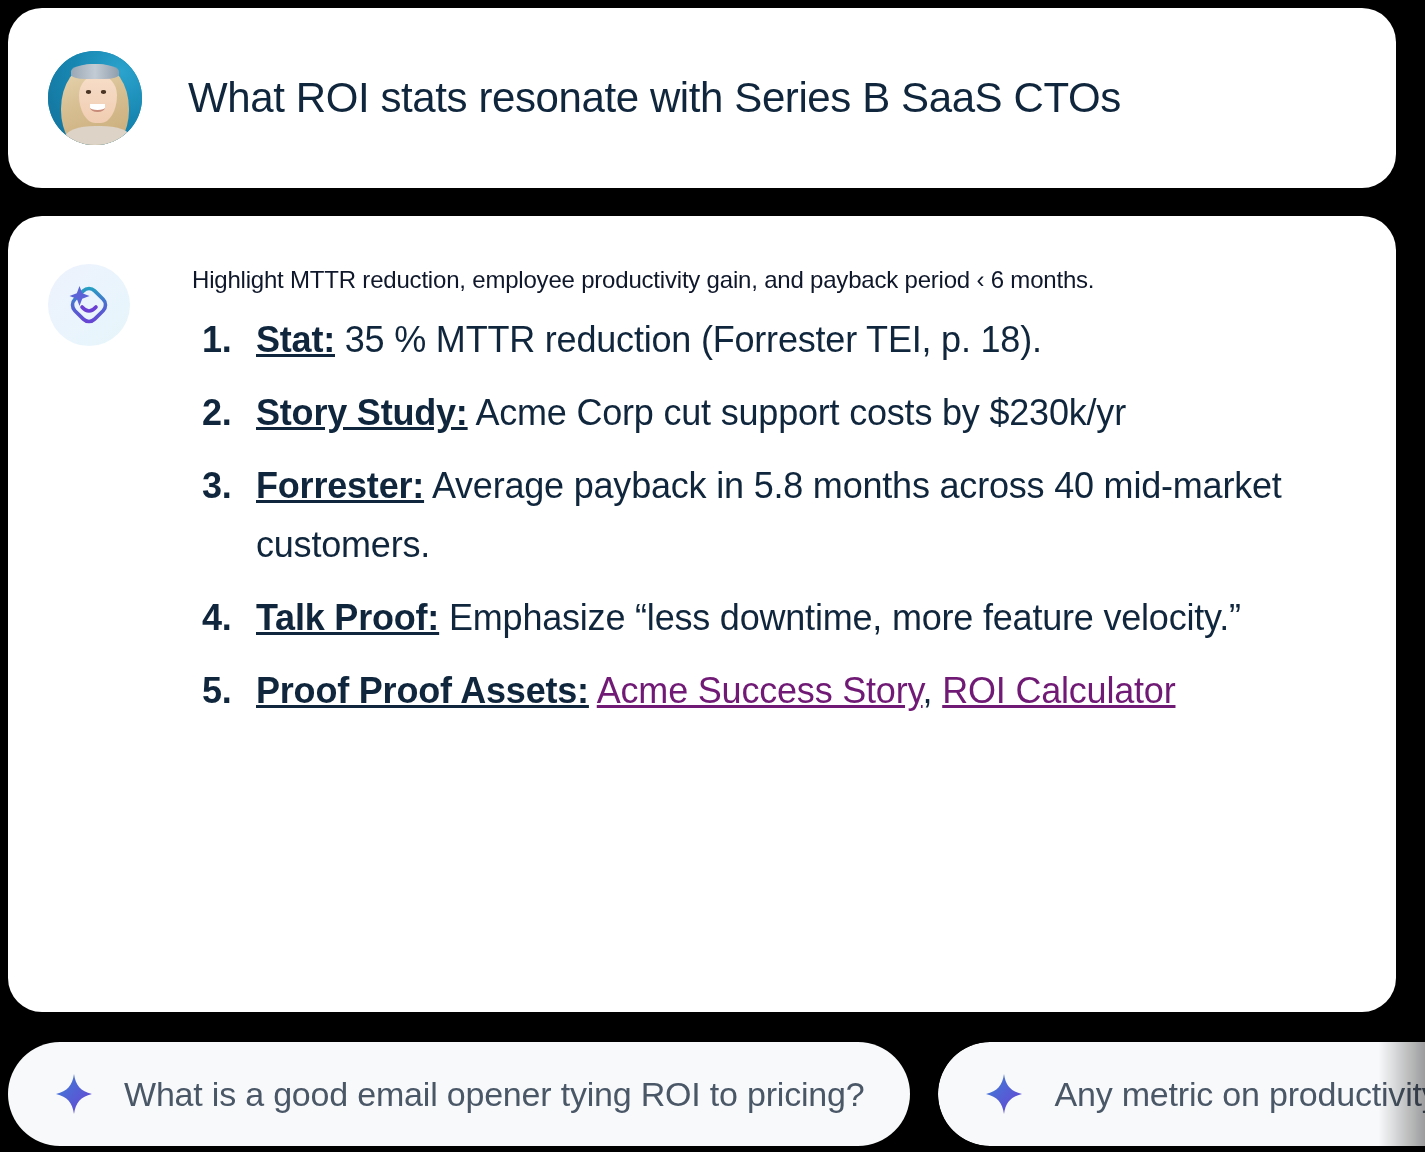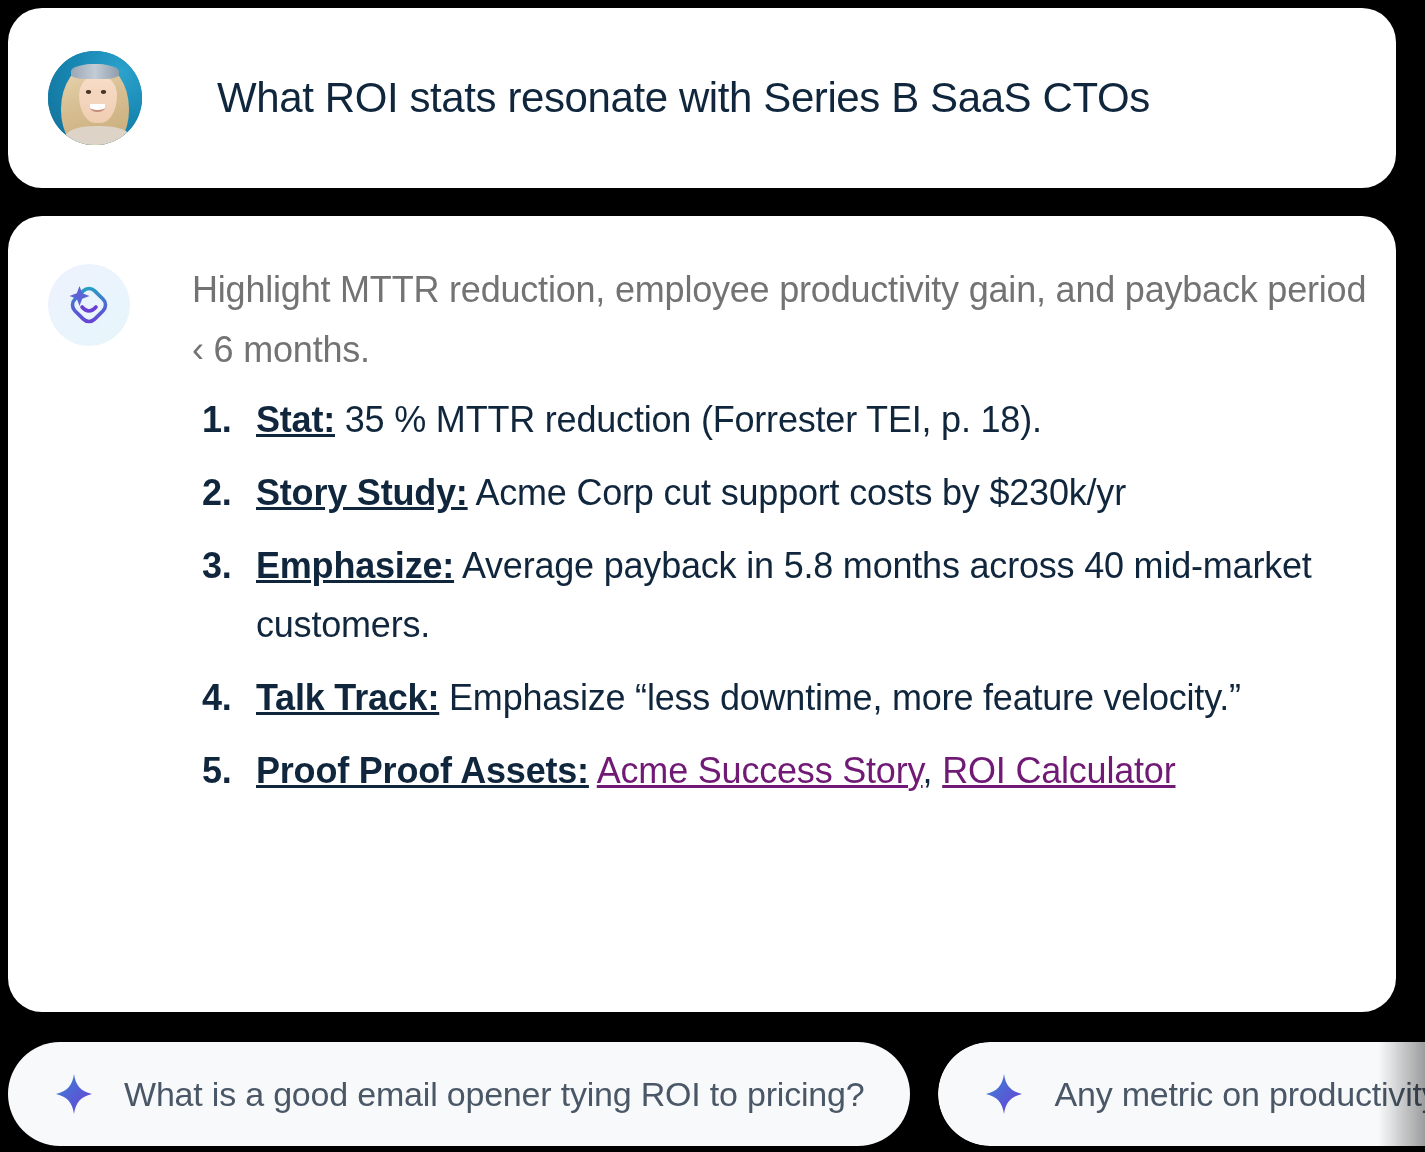--- a/index.html
+++ b/index.html
@@ -25,21 +25,20 @@
     left: 8px;
     top: 8px;
     width: 1388px;
     height: 180px;
     background: #ffffff;
     border-radius: 34px;
     display: flex;
     align-items: center;
     padding-left: 40px;
     box-shadow: 0 2px 10px rgba(0,0,0,0.05);
-    gap: 29px;
   }
 
   .avatar {
     width: 94px;
     height: 94px;
     border-radius: 50%;
     flex: 0 0 94px;
     overflow: hidden;
     position: relative;
     background: #1383ad;
@@ -148,23 +147,23 @@
     margin-top: 4px;
   }
 
   .answer-body {
     margin-left: 62px;
     padding-right: 10px;
     width: 1196px;
   }
 
   .answer-lead {
-    font-size: 36px;
+    font-size: 24px;
     line-height: 1.66;
-    color: #737373;
+    color: #0f172a;
     letter-spacing: -0.2px;
     font-weight: 400;
   }
 
   ol.points {
     list-style: none;
     margin-top: 10px;
     counter-reset: pt;
   }
   ol.points > li {
@@ -267,24 +266,24 @@
         <div class="answer-lead">Highlight MTTR reduction, employee productivity gain, and payback period ‹ 6 months.</div>
 
         <ol class="points">
           <li>
             <b>Stat:</b><span> 35 % MTTR reduction (Forrester TEI, p. 18).</span>
           </li>
           <li>
             <b>Story Study:</b><span> Acme Corp cut support costs by $230k/yr</span>
           </li>
           <li>
-            <b>Emphasize:</b><span> Average payback in 5.8 months across 40 mid-market customers.</span>
-          </li>
-          <li>
-            <b>Talk Track:</b><span> Emphasize “less downtime, more feature velocity.”</span>
+            <b>Forrester:</b><span> Average payback in 5.8 months across 40 mid-market customers.</span>
+          </li>
+          <li>
+            <b>Talk Proof:</b><span> Emphasize “less downtime, more feature velocity.”</span>
           </li>
           <li>
             <b>Proof Proof Assets:</b><span> </span><a class="lnk" href="#">Acme Success Story</a><span>, </span><a class="lnk" href="#">ROI Calculator</a>
           </li>
         </ol>
 
       </div>
     </div>
 
   </div>

